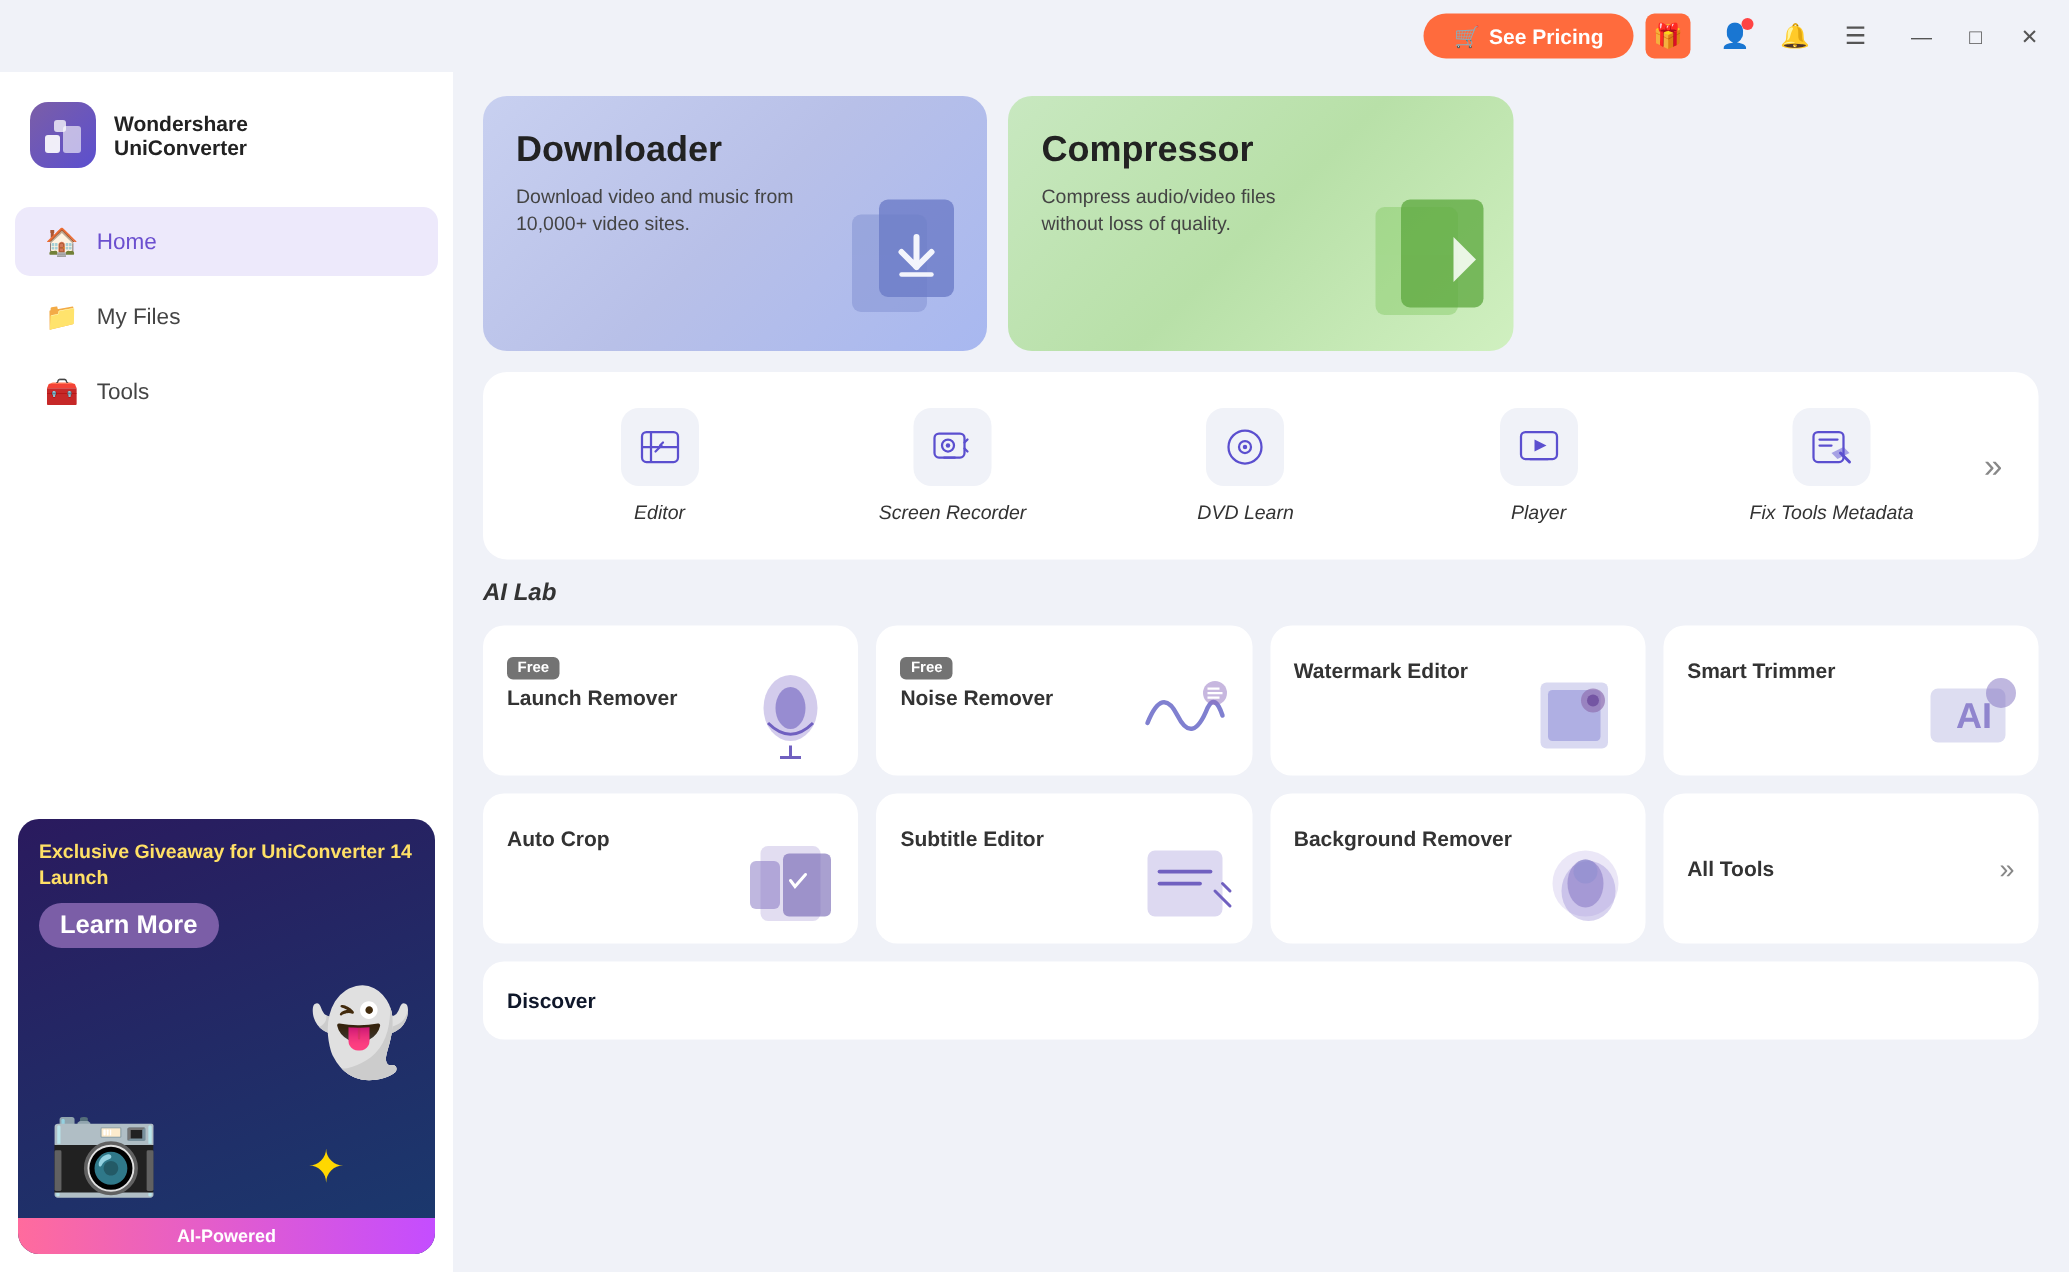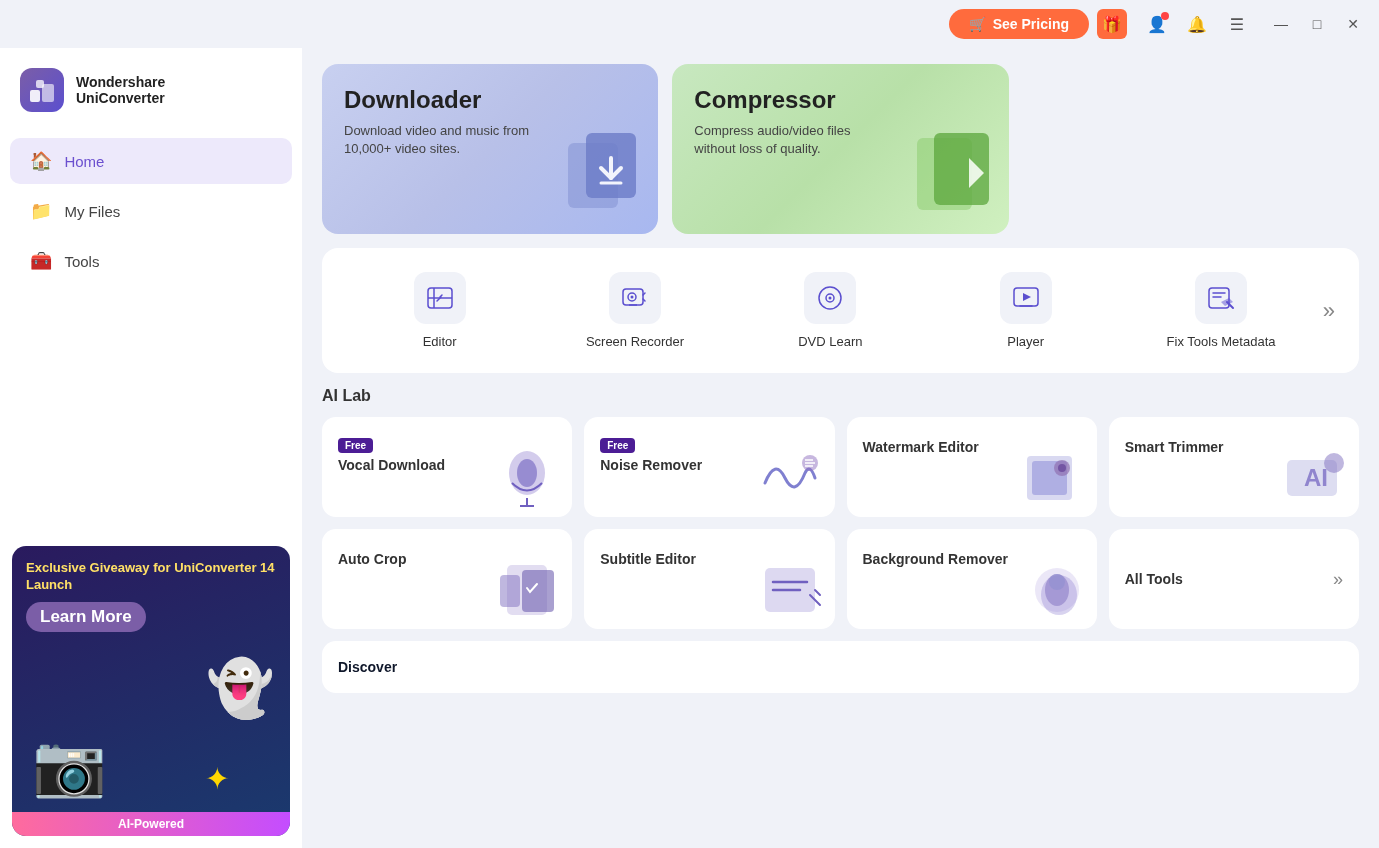--- a/index.html
+++ b/index.html
@@ -247,34 +247,35 @@
       width: 52px;
       height: 52px;
       background: #f0f2f8;
       border-radius: 12px;
       display: flex;
       align-items: center;
       justify-content: center;
       font-size: 24px;
       color: #5b4fcf;
     }
-    .tool-label { font-size: 13px; color: #333; font-weight: 500; text-align: center; }
+    .tool-label { font-size: 13px; color: #333; font-weight: 500; text-align: center; font-style: italic; }
     .tools-more {
       font-size: 22px;
       color: #888;
       cursor: pointer;
       padding: 8px 4px;
     }
 
     
     .section-title {
       font-size: 16px;
       font-weight: 700;
       color: #333;
       margin-bottom: 12px;
+      font-style: italic;
     }
     .ai-grid {
       display: grid;
       grid-template-columns: 1fr 1fr 1fr 1fr;
       gap: 12px;
     }
     .ai-card {
       background: white;
       border-radius: 14px;
       padding: 18px 16px;
@@ -282,21 +283,21 @@
       position: relative;
       overflow: hidden;
       min-height: 100px;
       display: flex;
       flex-direction: column;
       justify-content: space-between;
     }
     .ai-card-header { display: flex; align-items: flex-start; justify-content: space-between; }
     .ai-card-title { font-size: 14px; font-weight: 600; color: #333; margin-top: 4px; }
     .free-badge {
-      background: #4c1d95;
+      background: #737373;
       color: white;
       font-size: 10px;
       font-weight: 700;
       padding: 2px 7px;
       border-radius: 4px;
     }
 
     
     .content::-webkit-scrollbar { width: 6px; }
     .content::-webkit-scrollbar-track { background: transparent; }
@@ -506,21 +507,21 @@
       <div class="tools-more">»</div>
     </div>
 
     <div class="section-title">AI Lab</div>
     <div class="ai-grid">
 
       <div class="ai-card">
         <div class="ai-card-header">
           <div>
             <span class="free-badge">Free</span>
-            <div class="ai-card-title">Vocal Download</div>
+            <div class="ai-card-title">Launch Remover</div>
           </div>
         </div>
         <div class="vocal-icon-wrap">
           <svg width="70" height="60" viewBox="0 0 70 60">
             <ellipse cx="35" cy="25" rx="18" ry="22" fill="#9080d0" opacity="0.4"></ellipse>
             <ellipse cx="35" cy="25" rx="10" ry="14" fill="#7060c0" opacity="0.6"></ellipse>
             <path d="M20 35 Q35 50 50 35" stroke="#7060c0" stroke-width="2" fill="none"></path>
             <line x1="35" y1="50" x2="35" y2="58" stroke="#7060c0" stroke-width="2"></line>
             <line x1="28" y1="58" x2="42" y2="58" stroke="#7060c0" stroke-width="2"></line>
           </svg>

